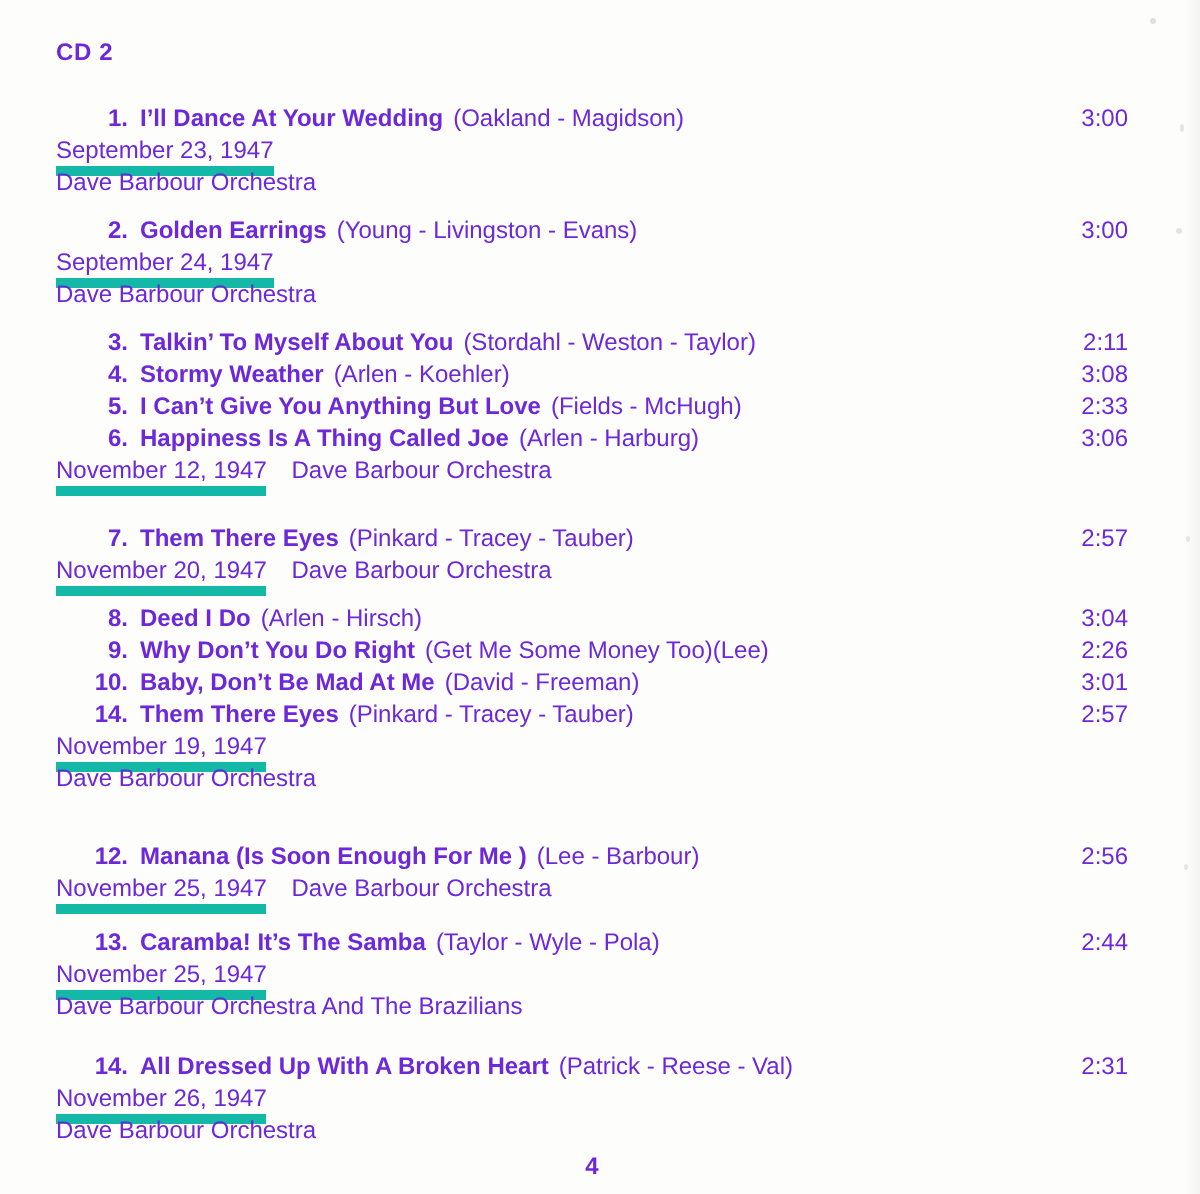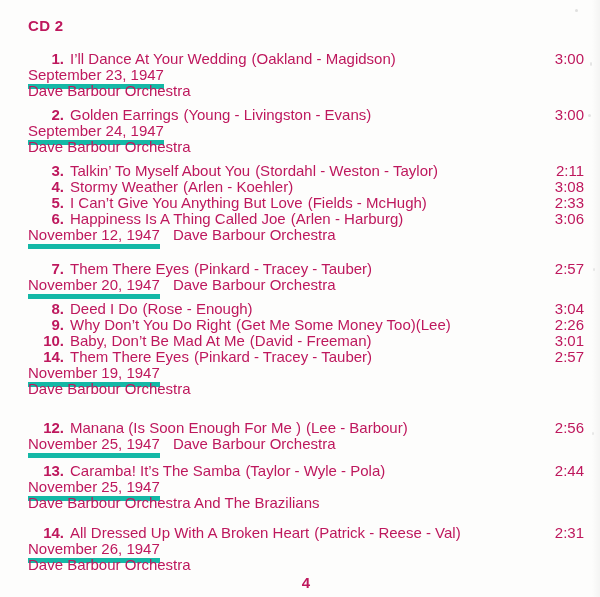--- a/index.html
+++ b/index.html
@@ -2,42 +2,42 @@
 <html><head>
 <meta charset="utf-8">
 <style>
   html,body{margin:0;padding:0;background:#ffffff;}
   .page{
     position:relative;
     width:600px;height:597px;
     box-sizing:border-box;
     background:#fdfdfc;
     font-family:"Liberation Sans", sans-serif;
-    font-size:15px;
+    font-size:12px;
     line-height:16px;
-    color:#be185d;
-    padding:18px 16px 0 28px;
+    color:#6d28d9;
+    padding:18px 36px 0 28px;
     overflow:hidden;
   }
   .page::after{
     content:"";position:absolute;top:0;right:0;width:8px;height:100%;
     background:linear-gradient(to right, rgba(0,0,0,0), rgba(0,0,0,0.035));
     pointer-events:none;
   }
   .cd-header{font-weight:bold;letter-spacing:.3px;margin-bottom:17px;}
   .track-list{display:block;}
   .track-group{margin-bottom:8px;}
   .track-list .track-group:nth-child(3){margin-bottom:18px;}
   .track-list .track-group:nth-child(5){margin-bottom:23px;}
   .track-list .track-group:nth-child(6){margin-bottom:11px;}
   .track-list .track-group:nth-child(7){margin-bottom:14px;}
   .track-list .track-group:nth-child(8){margin-bottom:2px;}
   .track-row{display:flex;align-items:baseline;}
   .track-row .num{flex:0 0 36px;text-align:right;font-weight:bold;white-space:nowrap;}
-  .track-row .title{margin-left:6px;font-weight:normal;white-space:nowrap;}
+  .track-row .title{margin-left:6px;font-weight:bold;white-space:nowrap;}
   .track-row .credits{margin-left:5px;white-space:nowrap;}
   .track-row .duration{margin-left:auto;padding-left:8px;white-space:nowrap;text-align:right;}
   .session-line .date{border-bottom:5px solid #14b8a6;padding-bottom:1px;}
   .session-line .date:empty{display:none;}
   .session-line .date:not(:empty) + .plain:not(:empty){margin-left:9px;}
   .page-number{text-align:center;font-weight:bold;margin-top:2px;}
   .speck{position:absolute;background:#b5b5b5;border-radius:50%;pointer-events:none;}
   .speck-1{left:575px;top:9px;width:3px;height:3px;opacity:.4;}
   .speck-2{left:590px;top:62px;width:2px;height:4px;opacity:.35;}
   .speck-3{left:588px;top:114px;width:3px;height:3px;opacity:.35;}
@@ -138,21 +138,21 @@
     <span class="date">November 20, 1947</span>
     <span class="plain">Dave Barbour Orchestra</span>
   </div>
         </div>
   </section>
       <section class="track-group">
     <div class="tracks">
           <div class="track-row">
     <span class="num">8.</span>
     <span class="title">Deed I Do</span>
-    <span class="credits">(Rose - Enough)</span>
+    <span class="credits">(Arlen - Hirsch)</span>
     <span class="duration">3:04</span>
   </div>
           <div class="track-row">
     <span class="num">9.</span>
     <span class="title">Why Don’t You Do Right</span>
     <span class="credits">(Get Me Some Money Too)(Lee)</span>
     <span class="duration">2:26</span>
   </div>
           <div class="track-row">
     <span class="num">10.</span>

